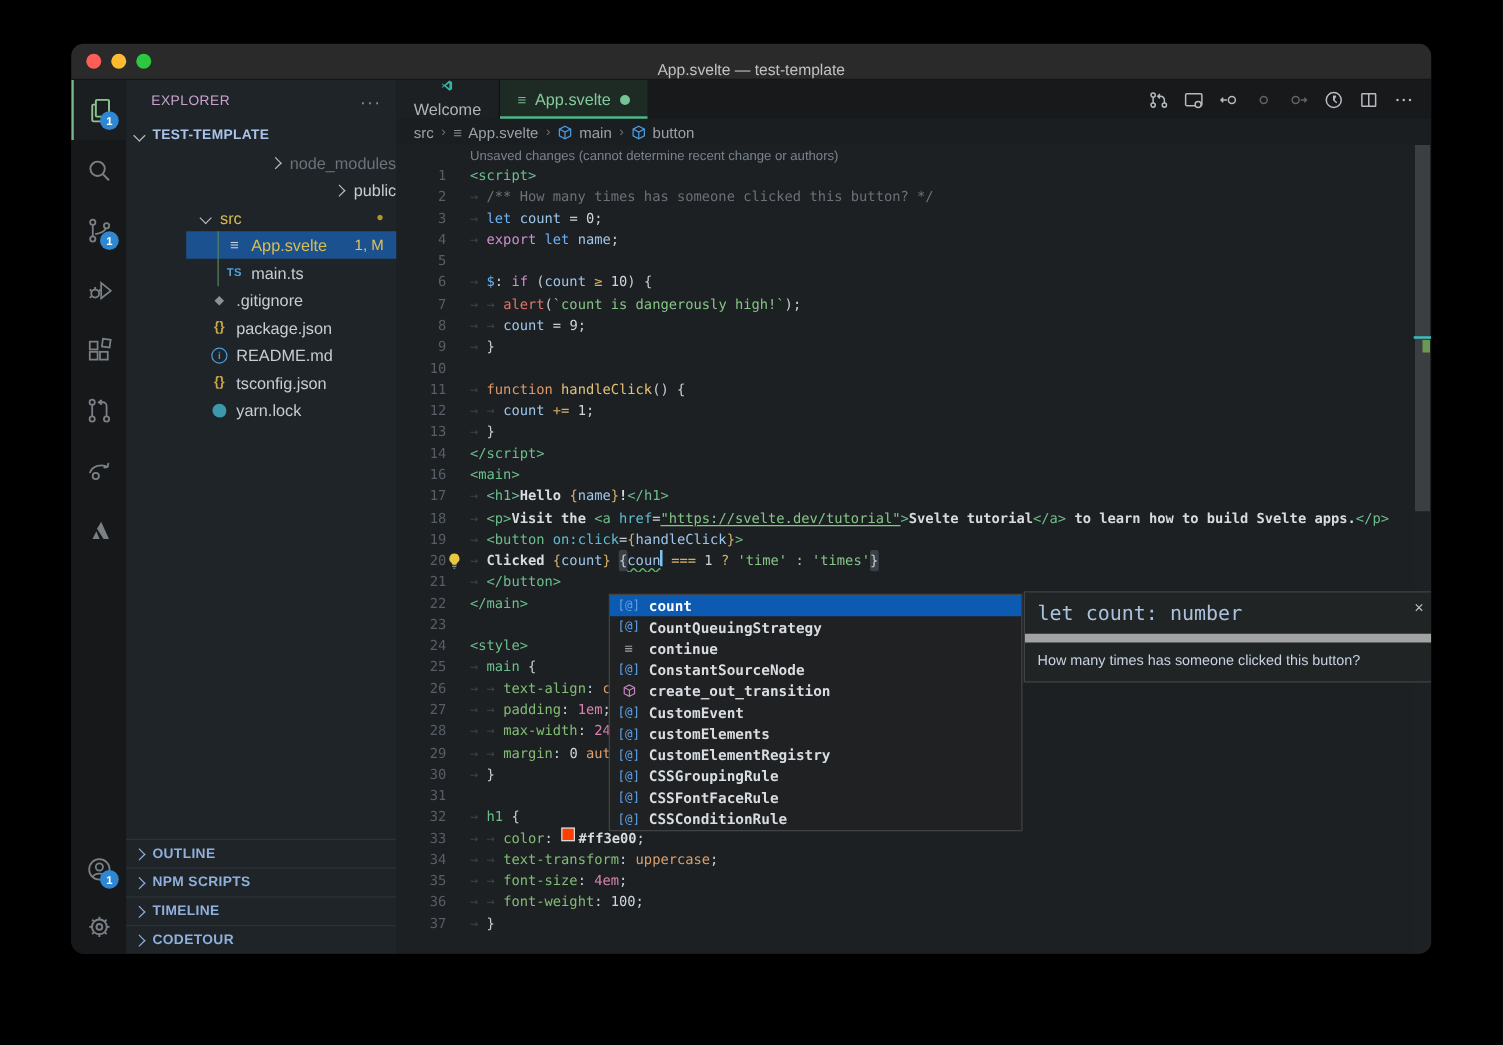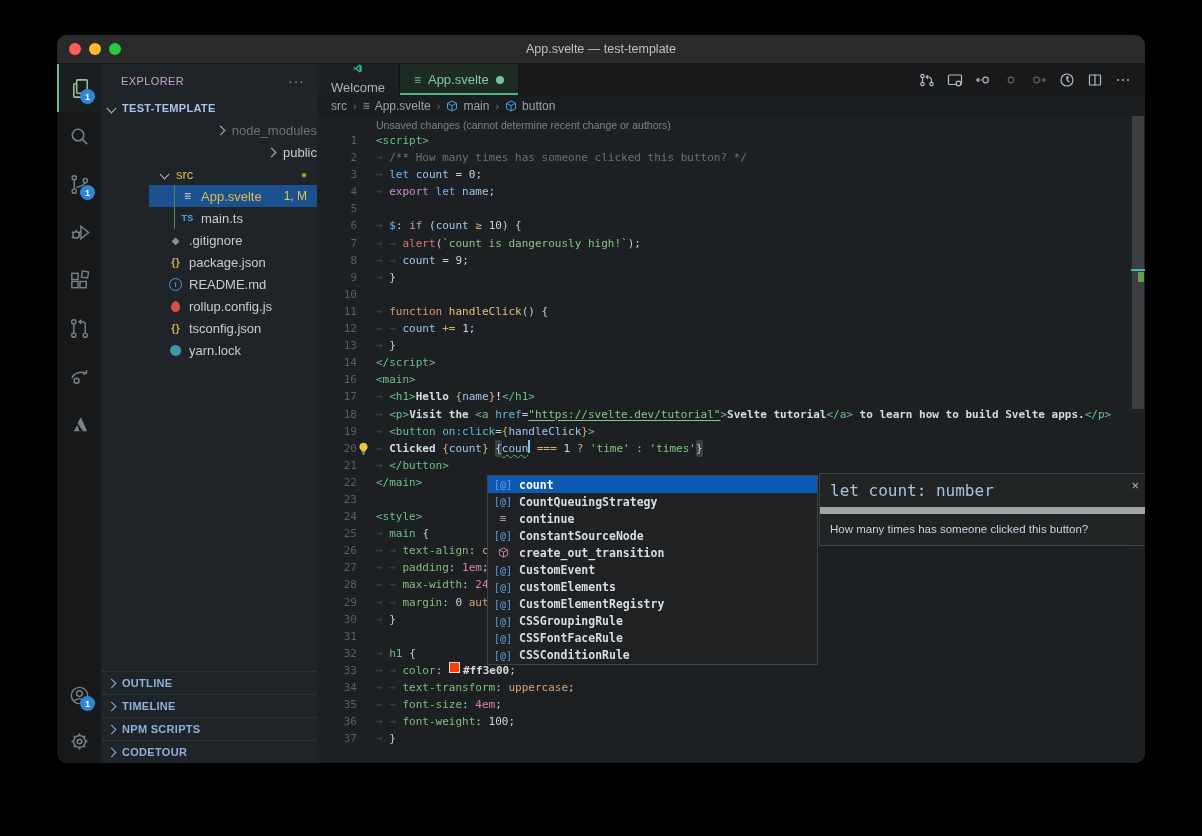--- a/index.html
+++ b/index.html
@@ -1,20 +1,20 @@
 <!DOCTYPE html>
 <html><head>
 <meta charset="utf-8">
 <style>
   html,body{margin:0;padding:0;background:#000;width:1202px;height:836px;overflow:hidden;
     font-family:"Liberation Sans","DejaVu Sans",sans-serif;-webkit-font-smoothing:antialiased;}
   .window{position:absolute;left:57px;top:35px;width:1088px;height:728px;border-radius:10px;
     overflow:hidden;background:#1c2023;box-shadow:0 20px 60px rgba(0,0,0,.8);display:flex;flex-direction:column;}
   
-  .titlebar{height:28px;background:#2a2a2b;flex:0 0 auto;position:relative;display:flex;align-items:center;border-bottom:1px solid #151515;}
+  .titlebar{height:28px;background:#2a2a2b;flex:0 0 auto;position:relative;display:flex;align-items:flex-end;border-bottom:1px solid #151515;}
   .traffic{position:absolute;left:12px;top:8px;display:flex;gap:8px;}
   .tl{width:12px;height:12px;border-radius:50%;}
   .tl.r{background:#ff5d55}.tl.y{background:#febb31}.tl.g{background:#2bc840}
   .win-title{margin:0 auto;font-size:12.5px;color:#c0c1c2;}
   
   .main{flex:1;display:flex;min-height:0;}
   
   .activitybar{width:44px;background:#161819;display:flex;flex-direction:column;align-items:stretch;flex:0 0 auto;}
   .ab-item{height:48px;display:flex;align-items:center;justify-content:center;position:relative;color:#7a8085;cursor:pointer;}
   .ab-item svg{width:23px;height:23px;}
@@ -237,48 +237,42 @@
             <span class="fi fi-braces">{}</span>
             <span class="rowlabel">package.json</span>
           </div>
           <div class="t-row" style="padding-left: 18px;">
             <span class="fi">
               <span class="fi-info">i</span>
             </span>
             <span class="rowlabel">README.md</span>
           </div>
           <div class="t-row" style="padding-left: 18px;">
-            <span class="fi">
-              <span class="fi-rollup"></span>
-            </span>
-            <span class="rowlabel">rollup.config.js</span>
-          </div>
-          <div class="t-row" style="padding-left: 18px;">
             <span class="fi fi-braces">{}</span>
             <span class="rowlabel">tsconfig.json</span>
           </div>
           <div class="t-row" style="padding-left: 18px;">
             <span class="fi">
               <span class="fi-yarn"></span>
             </span>
             <span class="rowlabel">yarn.lock</span>
           </div>
         </div>
       <div class="sb-bottom">
           <div class="sb-sec">
             <span class="chev right"></span>
             <span class="label">OUTLINE</span>
           </div>
           <div class="sb-sec">
             <span class="chev right"></span>
-            <span class="label">TIMELINE</span>
+            <span class="label">NPM SCRIPTS</span>
           </div>
           <div class="sb-sec">
             <span class="chev right"></span>
-            <span class="label">NPM SCRIPTS</span>
+            <span class="label">TIMELINE</span>
           </div>
           <div class="sb-sec">
             <span class="chev right"></span>
             <span class="label">CODETOUR</span>
           </div>
         </div>
     </div>
 
     <div class="editor">
       <div class="tabbar">

